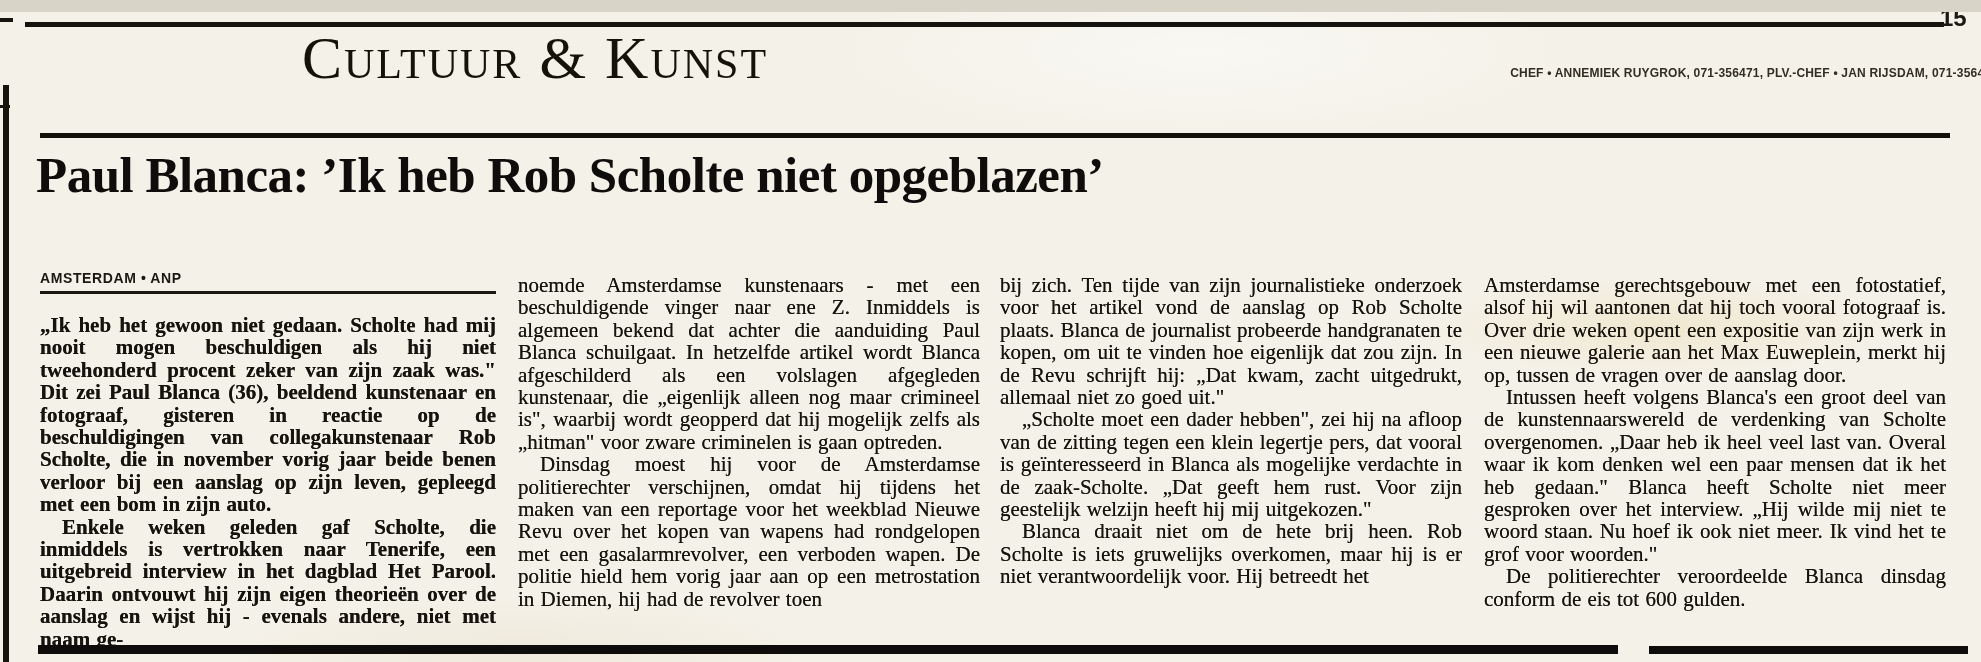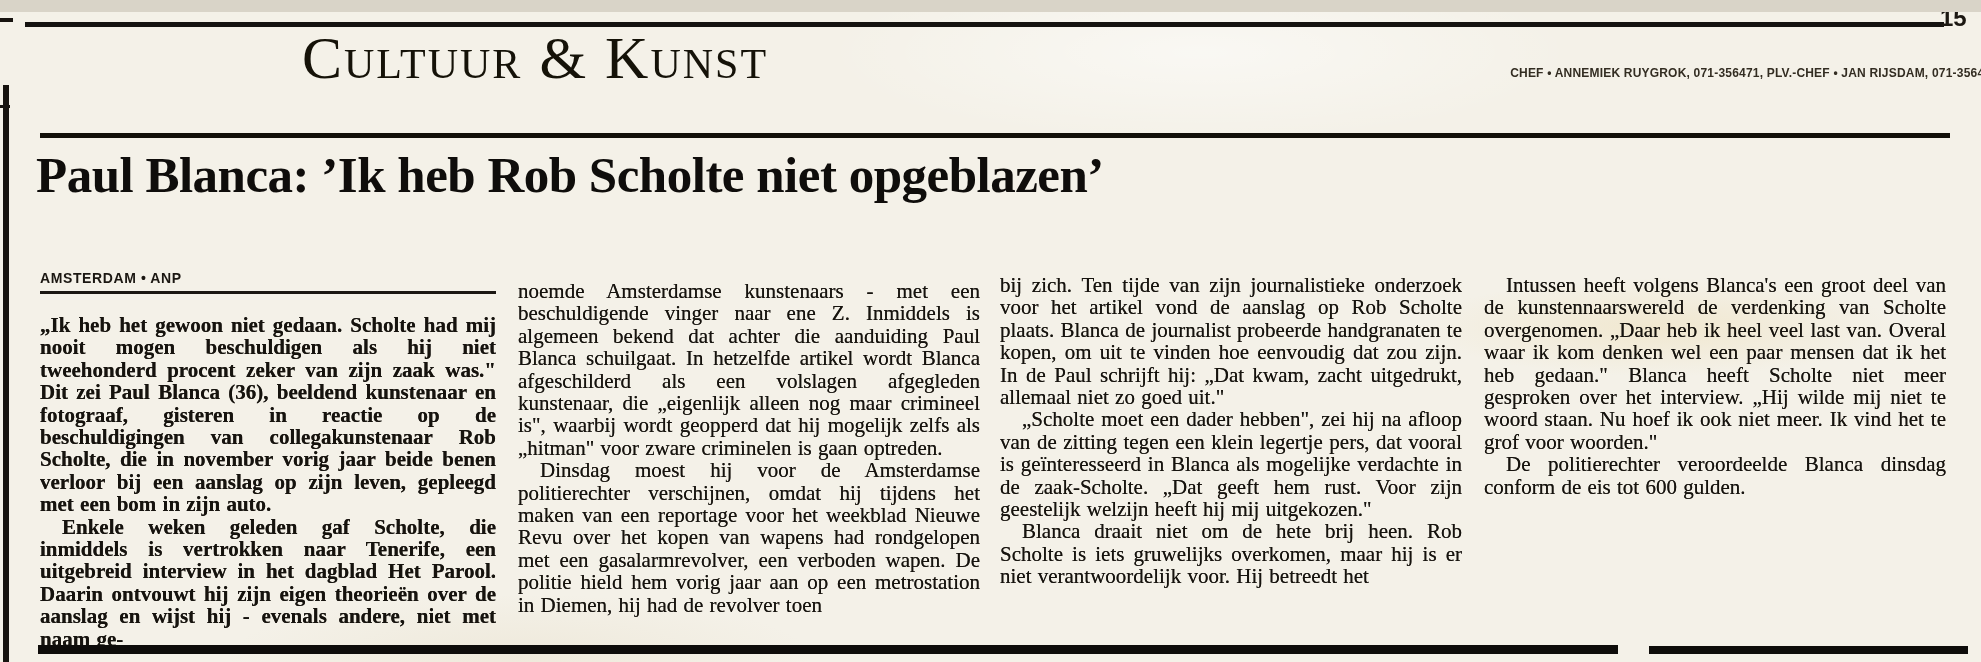--- a/index.html
+++ b/index.html
@@ -82,21 +82,21 @@
     width: 462px;
     font-size: 21px;
     line-height: 22.4px;
     text-align: justify;
     color: #16130e;
     text-shadow: 0 0 0.5px rgba(22,19,14,0.8);
     word-spacing: 1px;
     hyphens: auto;
   }
   .col1 { left: 40px;   top: 302px; width: 456px; font-weight: bold; }
-  .col2 { left: 518px;  top: 268px; }
+  .col2 { left: 518px;  top: 262px; }
   .col3 { left: 1000px; top: 262px; }
   .col4 { left: 1484px; top: 262px; }
 
   .col p { margin: 0; }
   .col p.indent { text-indent: 22px; }
 </style>
 </head>
 <body>
 
 <div class="page">
@@ -124,26 +124,27 @@
     <p>„Ik heb het gewoon niet gedaan. Scholte had mij nooit mogen beschuldigen als hij niet tweehonderd procent zeker van zijn zaak was." Dit zei Paul Blanca (36), beeldend kunstenaar en fotograaf, gisteren in reactie op de beschuldigingen van collegakunstenaar Rob Scholte, die in november vorig jaar beide benen verloor bij een aanslag op zijn leven, gepleegd met een bom in zijn auto.</p>
     <p class="indent">Enkele weken geleden gaf Scholte, die inmiddels is vertrokken naar Tenerife, een uitgebreid interview in het dagblad Het Parool. Daarin ontvouwt hij zijn eigen theorieën over de aanslag en wijst hij - evenals andere, niet met naam ge-</p>
   </div>
 
   <div class="col col2" lang="nl">
     <p>noemde Amsterdamse kunstenaars - met een beschuldigende vinger naar ene Z. Inmiddels is algemeen bekend dat achter die aanduiding Paul Blanca schuilgaat. In hetzelfde artikel wordt Blanca afgeschilderd als een volslagen afgegleden kunstenaar, die „eigenlijk alleen nog maar crimineel is", waarbij wordt geopperd dat hij mogelijk zelfs als „hitman" voor zware criminelen is gaan optreden.</p>
     <p class="indent">Dinsdag moest hij voor de Amsterdamse politierechter verschijnen, omdat hij tijdens het maken van een reportage voor het weekblad Nieuwe Revu over het kopen van wapens had rondgelopen met een gasalarmrevolver, een verboden wapen. De politie hield hem vorig jaar aan op een metrostation in Diemen, hij had de revolver toen</p>
   </div>
 
   <div class="col col3" lang="nl">
-    <p>bij zich. Ten tijde van zijn journalistieke onderzoek voor het artikel vond de aanslag op Rob Scholte plaats. Blanca de journalist probeerde handgranaten te kopen, om uit te vinden hoe eenvoudig dat zou zijn. In de Paul schrijft hij: „Dat kwam, zacht uitgedrukt, allemaal niet zo goed uit."</p>
+    <p>bij zich. Ten tijde van zijn journalistieke onderzoek voor het artikel vond de aanslag op Rob Scholte plaats. Blanca de journalist probeerde handgranaten te kopen, om uit te vinden hoe eigenlijk dat zou zijn. In de Revu schrijft hij: „Dat kwam, zacht uitgedrukt, allemaal niet zo goed uit."</p>
     <p class="indent">„Scholte moet een dader hebben", zei hij na afloop van de zitting tegen een klein legertje pers, dat vooral is geïnteresseerd in Blanca als mogelijke verdachte in de zaak-Scholte. „Dat geeft hem rust. Voor zijn geestelijk welzijn heeft hij mij uitgekozen."</p>
     <p class="indent">Blanca draait niet om de hete brij heen. Rob Scholte is iets gruwelijks overkomen, maar hij is er niet verantwoordelijk voor. Hij betreedt het</p>
   </div>
 
   <div class="col col4" lang="nl">
+    <p>Amsterdamse gerechtsgebouw met een fotostatief, alsof hij wil aantonen dat hij toch vooral fotograaf is. Over drie weken opent een expositie van zijn werk in een nieuwe galerie aan het Max Euweplein, merkt hij op, tussen de vragen over de aanslag door.</p>
     <p class="indent">Intussen heeft volgens Blanca's een groot deel van de kunstennaarswereld de verdenking van Scholte overgenomen. „Daar heb ik heel veel last van. Overal waar ik kom denken wel een paar mensen dat ik het heb gedaan." Blanca heeft Scholte niet meer gesproken over het interview. „Hij wilde mij niet te woord staan. Nu hoef ik ook niet meer. Ik vind het te grof voor woorden."</p>
     <p class="indent">De politierechter veroordeelde Blanca dinsdag conform de eis tot 600 gulden.</p>
   </div>
 
   <div class="rule-bottom-a"></div>
   <div class="rule-bottom-b"></div>
 
 </div>
 
 </body></html>

